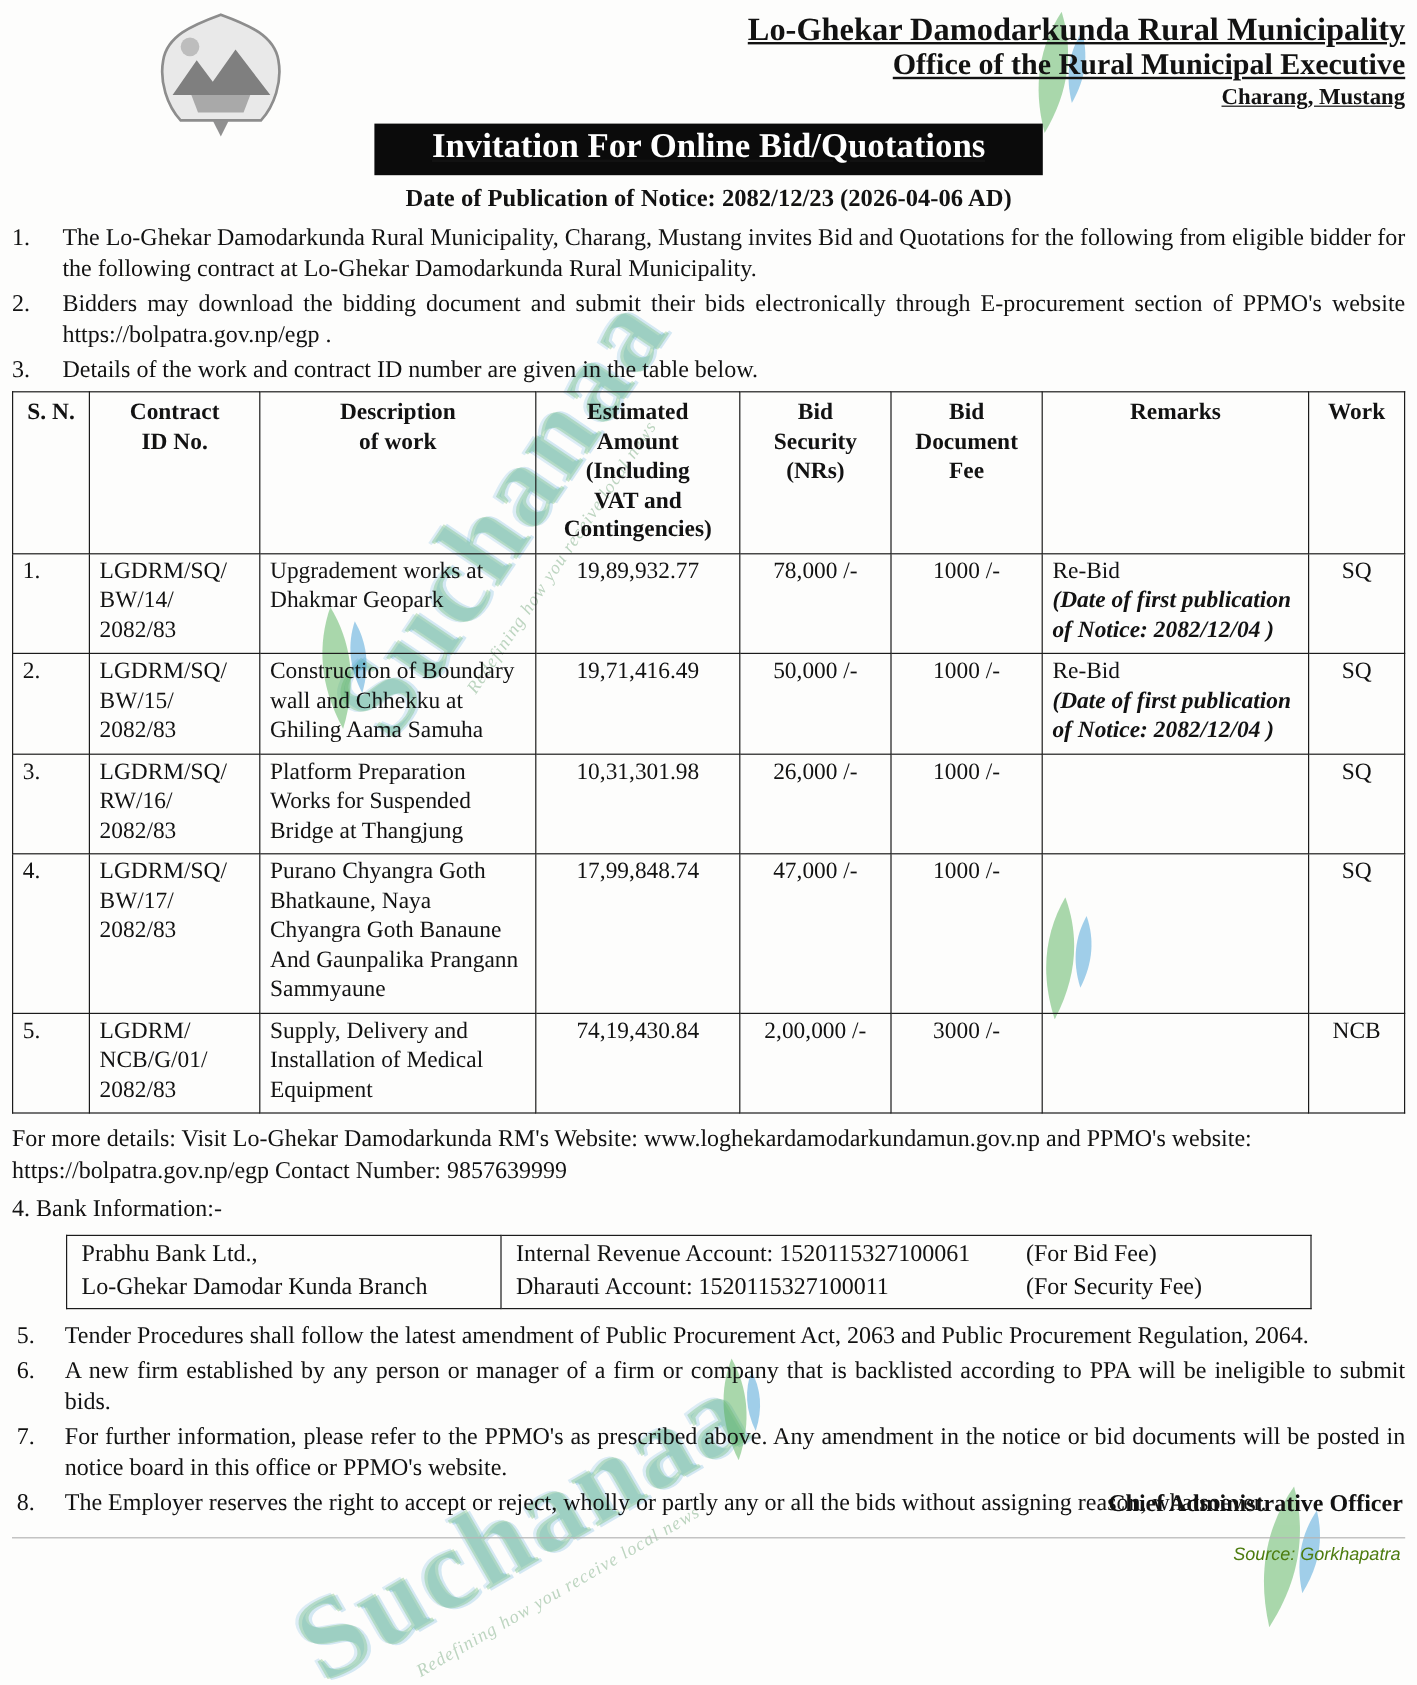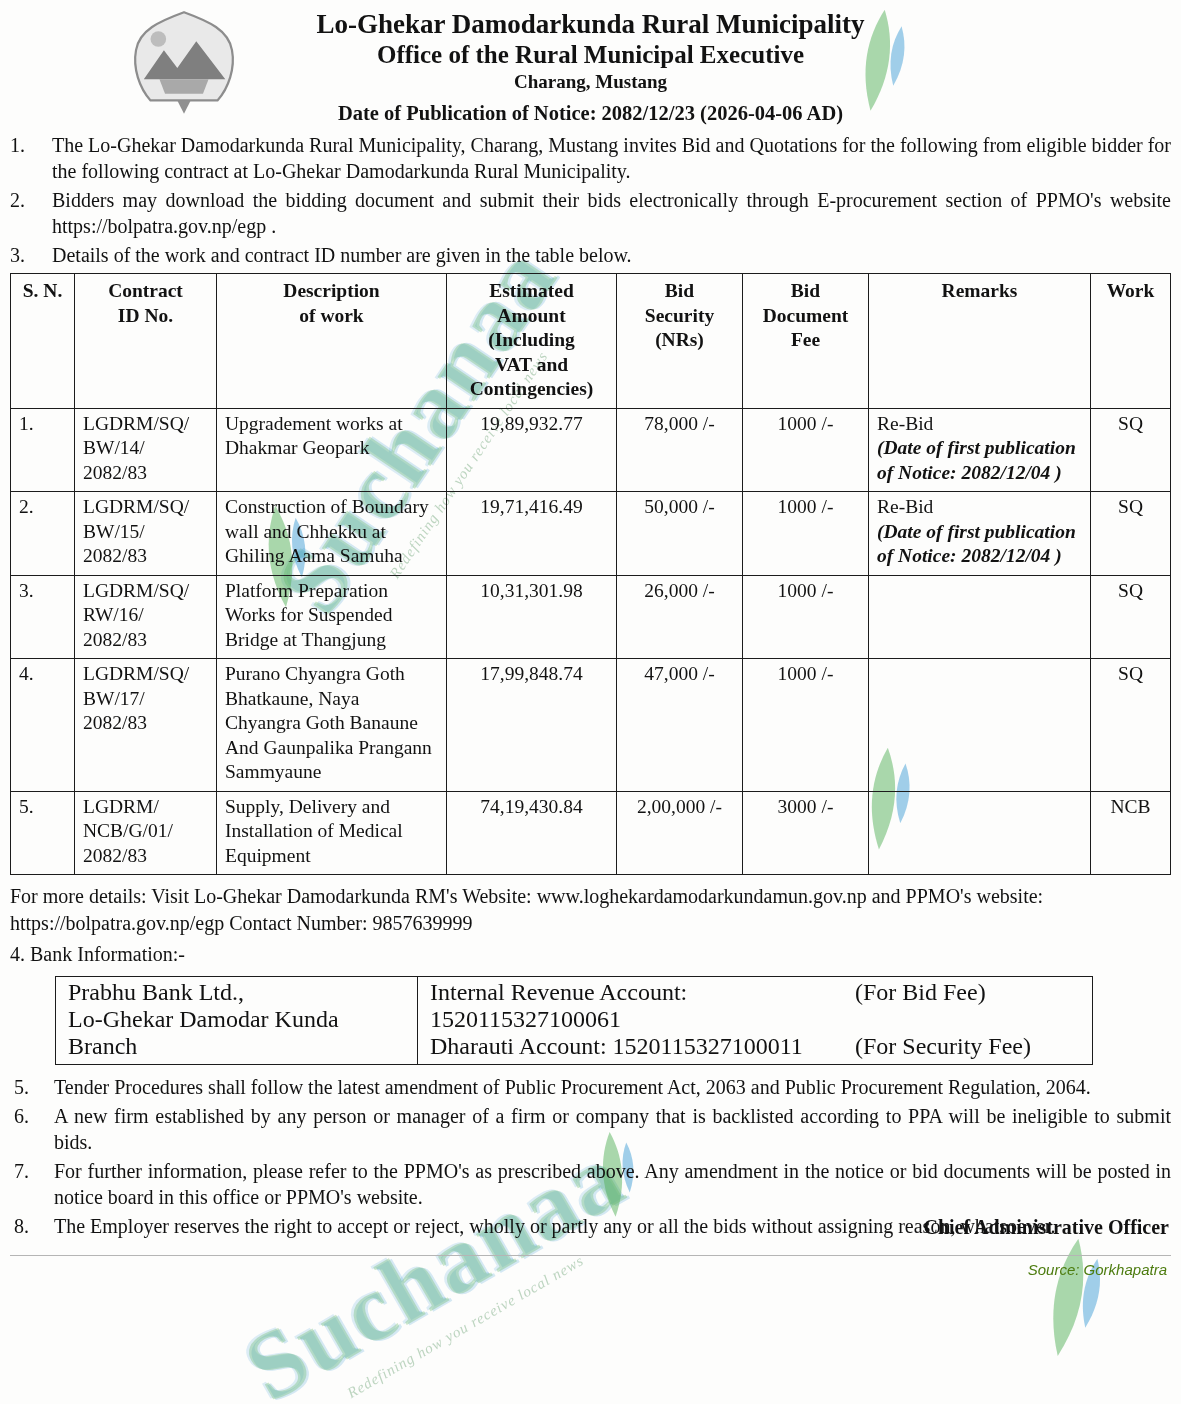--- a/index.html
+++ b/index.html
@@ -16,21 +16,21 @@
     font-weight:bold; font-size:96px; letter-spacing:2px;
     color:rgba(88,178,92,0.30);
     text-shadow:2px 2px 0 rgba(70,160,215,0.22), -2px -2px 0 rgba(70,160,215,0.18);
   }
   .wm-tag { font-size:15px; font-style:italic; letter-spacing:1px; color:rgba(110,165,120,0.45); }
   .wm-mid { left:215px; top:370px; transform:rotate(-56deg); }
   .wm-bottom { left:230px; top:1215px; transform:rotate(-30deg); }
   .kite { position:absolute; opacity:0.5; }
   
   .page { position:relative; z-index:1; padding:8px 10px 0 10px; }
-  .hdr { position:relative; text-align:center; }
+  .hdr { position:relative; text-align:right;text-decoration:underline; }
   .emblem { position:absolute; left:118px; top:2px; width:112px; height:106px; }
   .hdr-title { font-size:27px; font-weight:bold; line-height:32px; }
   .hdr-office { font-size:25px; font-weight:bold; line-height:30px; }
   .hdr-place { font-size:19px; font-weight:bold; line-height:23px; }
   .banner {
     display:table; margin:10px auto 0 auto; background:#0b0b0b; color:#fff;
     font-size:29px; font-weight:bold; padding:3px 48px 7px 48px;
   }
   .pubdate { text-align:center; font-weight:bold; font-size:20.5px; margin:9px 0 7px 0; }
   .numitem { display:flex; font-size:20px; line-height:26px; text-align:justify; margin-bottom:3px; }
@@ -44,21 +44,21 @@
   }
   table.main th { text-align:center; font-weight:bold; white-space:pre-line; padding-top:5px; }
   td.tl { text-align:left; }
   td.ct { text-align:center; }
   .pre { white-space:pre-line; }
   .remark-note { font-weight:bold; font-style:italic; }
   
   .details { font-size:20px; line-height:27px; margin-top:8px; }
   .bank-label { font-size:20px; line-height:26px; margin:4px 0 9px 0; }
   table.bank { border-collapse:collapse; margin-left:45px; width:1038px; }
-  table.bank td { border:1.6px solid #1c1c1c; font-size:24px; line-height:27px; padding:2px 12px 4px 12px; vertical-align:top;margin-top:38px; }
+  table.bank td { border:1.6px solid #1c1c1c; font-size:20px; line-height:27px; padding:2px 12px 4px 12px; vertical-align:top;margin-top:38px; }
   td.bank-name { width:362px; }
   .acct-row { display:flex; }
   .acct-label { flex:1; }
   .acct-purpose { flex:0 0 225px; }
   .terms { margin-top:9px; }
   .terms .numitem .num { flex:0 0 44px; padding-left:4px; }
   .signature { text-align:right; font-weight:bold; font-size:20px; margin-top:-26px; padding-right:2px; }
   .footer { margin-top:16px; border-top:1px solid #b5b5b5; text-align:right;
             font-family:"Liberation Sans", sans-serif; font-style:italic;
             font-size:15px; padding:5px 4px 0 0; color:#4d7c0f; }
@@ -104,20 +104,21 @@
     <svg class="emblem" viewBox="0 0 100 95">
       <path d="M50 2 C72 10 90 18 93 36 C96 52 90 70 80 81 L20 81 C10 70 4 52 7 36 C10 18 28 10 50 2 Z" fill="#e9e9e9" stroke="#8d8d8d" stroke-width="2"></path>
       <path d="M14 62 L32 36 L44 52 L61 28 L87 62 Z" fill="#7f7f7f"></path>
       <path d="M28 62 L72 62 L67 75 L33 75 Z" fill="#a9a9a9"></path>
       <circle cx="27" cy="26" r="7" fill="#bdbdbd"></circle>
       <path d="M44 81 L56 81 L50 93 Z" fill="#909090"></path>
     </svg>
     <div class="hdr-title">Lo-Ghekar Damodarkunda Rural Municipality</div>
     <div class="hdr-office">Office of the Rural Municipal Executive</div>
     <div class="hdr-place">Charang, Mustang</div>
+    <div class="banner">Invitation For Online Bid/Quotations</div>
   </div>
 
   <div class="pubdate">Date of Publication of Notice: 2082/12/23 (2026-04-06 AD)</div>
 
   <div>
     <div class="numitem">
       <span class="num">1.</span>
       <span class="txt">The Lo-Ghekar Damodarkunda Rural Municipality, Charang, Mustang invites Bid and Quotations for the following from eligible bidder for the following contract at Lo-Ghekar Damodarkunda Rural Municipality.</span>
     </div>
     <div class="numitem">

